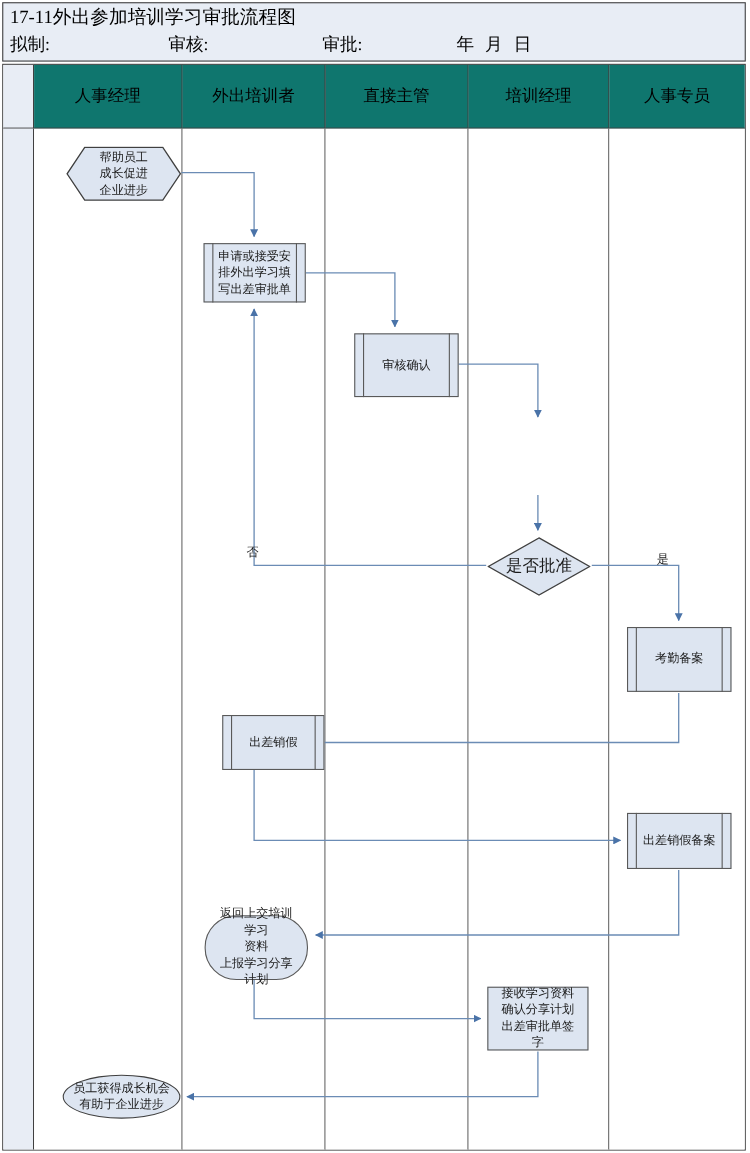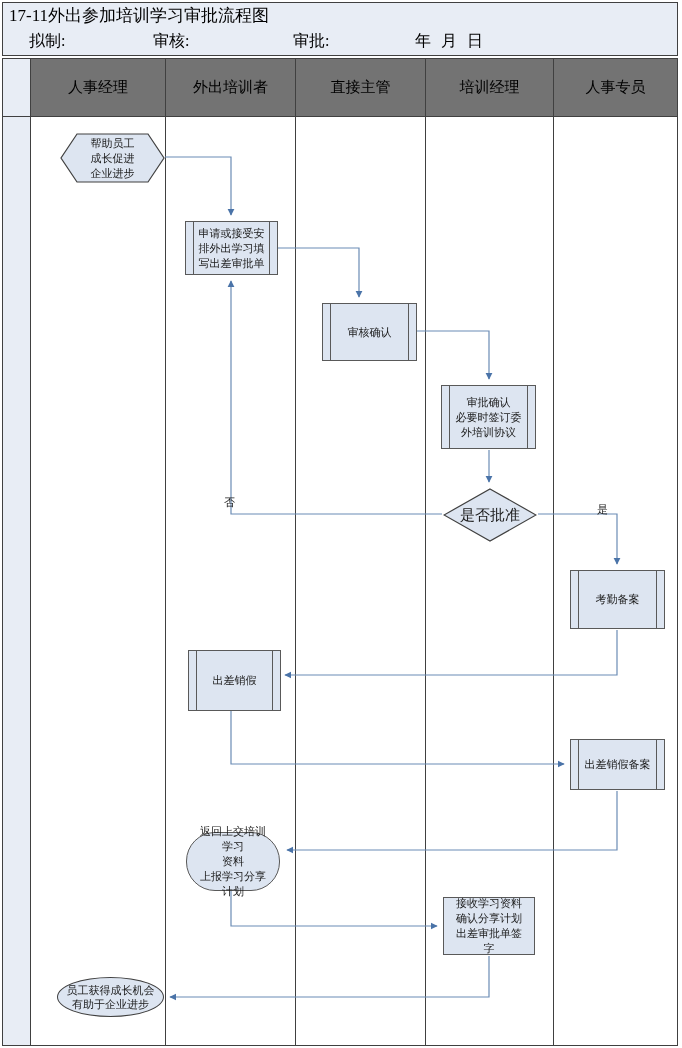--- a/index.html
+++ b/index.html
@@ -33,40 +33,40 @@
   .title-line1 {
     position: absolute;
     left: 6px;
     top: 1px;
     font-size: 17px;
     line-height: 24px;
     color: #000000;
     white-space: nowrap;
   }
   .meta-item { position: absolute; top: 26px; font-size: 16px; line-height: 24px; color:#000; white-space: nowrap;}
-  .meta-prep { left: 6px; margin-left: 20px; }
+  .meta-prep { left: 6px; }
   .meta-rev  { left: 150px; }
   .meta-appr { left: 290px; }
   .meta-date { left: 412px; letter-spacing: 3px;}
 
   
   .lane-table {
     position: absolute;
     left: 2px;
     top: 58px;
     width: 676px;
     height: 988px;
     box-sizing: border-box;
     border: 1px solid #404040;
   }
   .lane-head {
     position: absolute;
     top: 0;
     height: 58px;
-    background: #737373;
+    background: #0f766e;
     border-right: 1px solid #404040;
     border-bottom: 1px solid #404040;
     box-sizing: border-box;
     display: flex;
     align-items: center;
     justify-content: center;
     font-size: 15px;
     color: #000;
   }
   .lane-head.first { background: #e8edf5; }
@@ -252,36 +252,33 @@
     </div>
 
     <div class="node pdp" style="left:185px;top:221px;width:93px;height:54px;align-items:center;">
       <div class="txt">申请或接受安<br>排外出学习填<br>写出差审批单</div>
     </div>
 
     <div class="node pdp" style="left:322px;top:303px;width:95px;height:58px;">
       <div class="txt">审核确认</div>
     </div>
 
-    <div class="node pdp" style="left:441px;top:385px;width:95px;height:64px;">
-      <div class="txt">审批确认<br>必要时签订委<br>外培训协议</div>
-    </div>
 
     <div class="diamond" style="left:443px;top:488px;width:94px;height:54px;">
       <svg width="94" height="54" viewBox="0 0 94 54">
         <polygon points="47,1 93,27 47,53 1,27" fill="#dde5f1" stroke="#404040" stroke-width="1.2"></polygon>
       </svg>
       <div class="txt">是否批准</div>
     </div>
 
     <div class="node pdp" style="left:570px;top:570px;width:95px;height:59px;">
       <div class="txt">考勤备案</div>
     </div>
 
-    <div class="node pdp" style="left:188px;top:650px;width:93px;height:61px;">
+    <div class="node pdp" style="left:202px;top:650px;width:93px;height:50px;">
       <div class="txt">出差销假</div>
     </div>
 
     <div class="node pdp" style="left:570px;top:739px;width:95px;height:51px;">
       <div class="txt">出差销假备案</div>
     </div>
 
     <div class="node" style="left:186px;top:832px;width:94px;height:59px;border-radius:29px;">
       <div class="txt">返回上交培训学习<br>资料<br>上报学习分享计划</div>
     </div>

